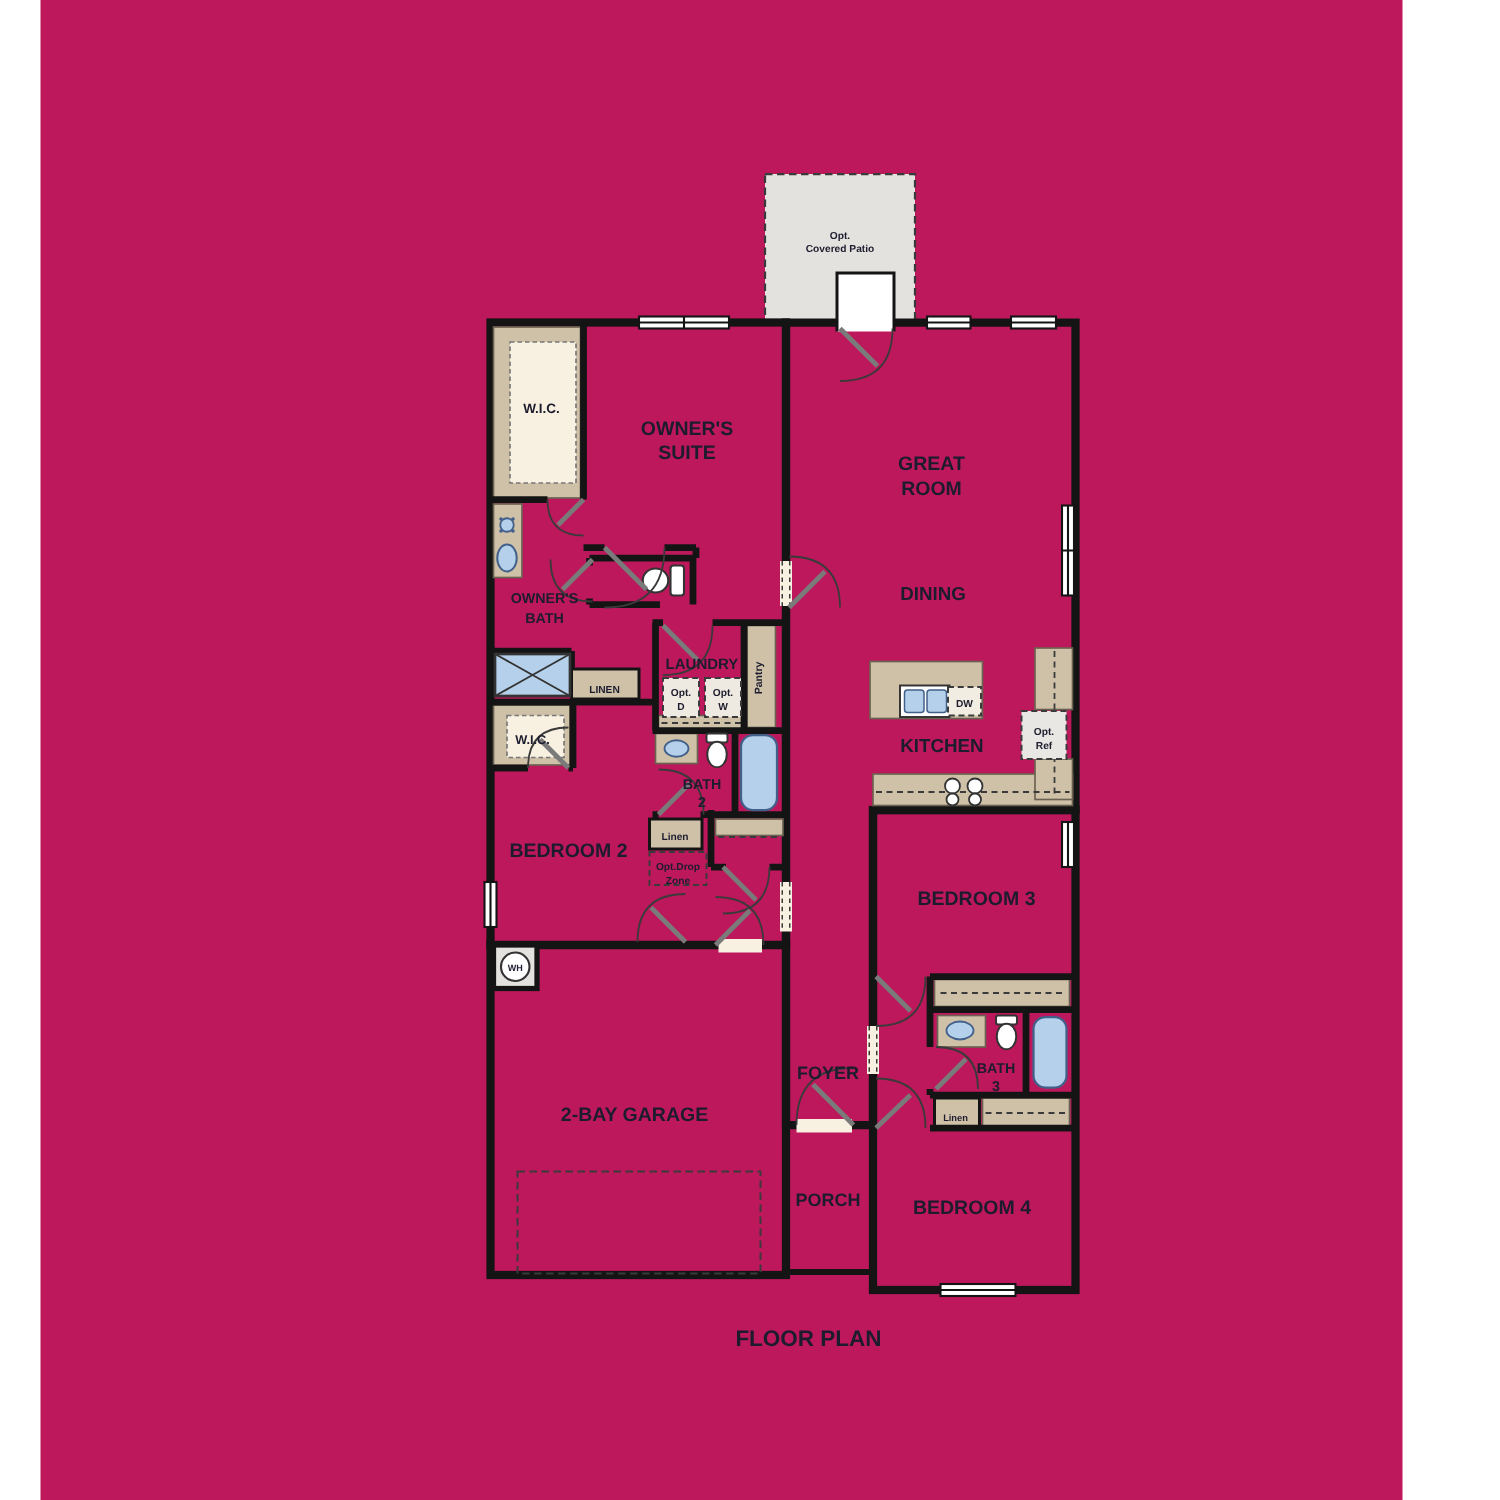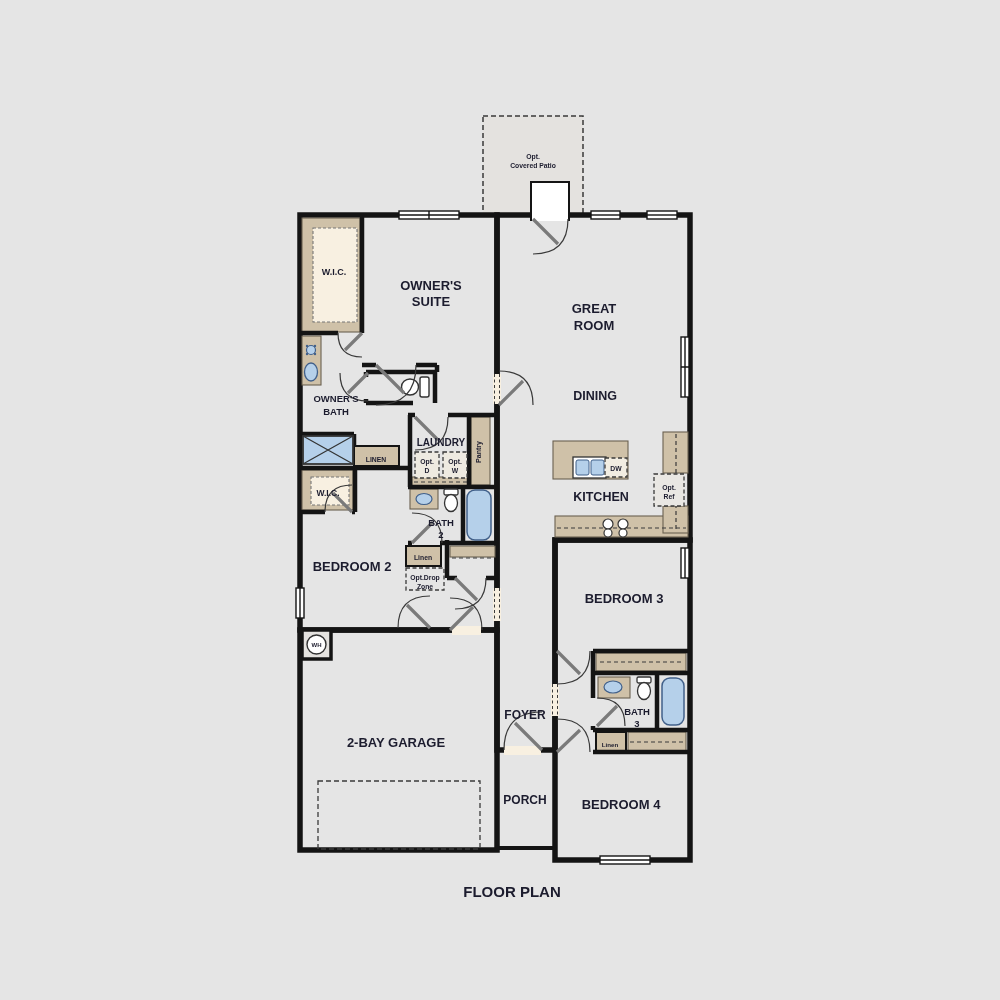--- a/index.html
+++ b/index.html
@@ -1,16 +1,16 @@
 <!DOCTYPE html>
 <html><head>
 <meta charset="utf-8">
 <style>
   html,body{margin:0;padding:0;background:#ffffff;}
-  #stage{position:relative;width:1000px;height:1000px;background:#e5e5e5;overflow:hidden;}
+  #stage{position:relative;width:908px;height:1000px;background:#be185d;overflow:hidden;margin-left:27px;}
   svg{position:absolute;left:0;top:0;}
   text{font-family:"Liberation Sans","DejaVu Sans",sans-serif;font-weight:bold;fill:#1c1c2e;}
   .wall{stroke:#141414;fill:none;}
   .dash{stroke:#3a3a3a;fill:none;}
 </style>
 </head>
 <body>
 
 <div id="stage">
 <svg width="1000" height="1000" viewBox="0 0 1000 1000">

